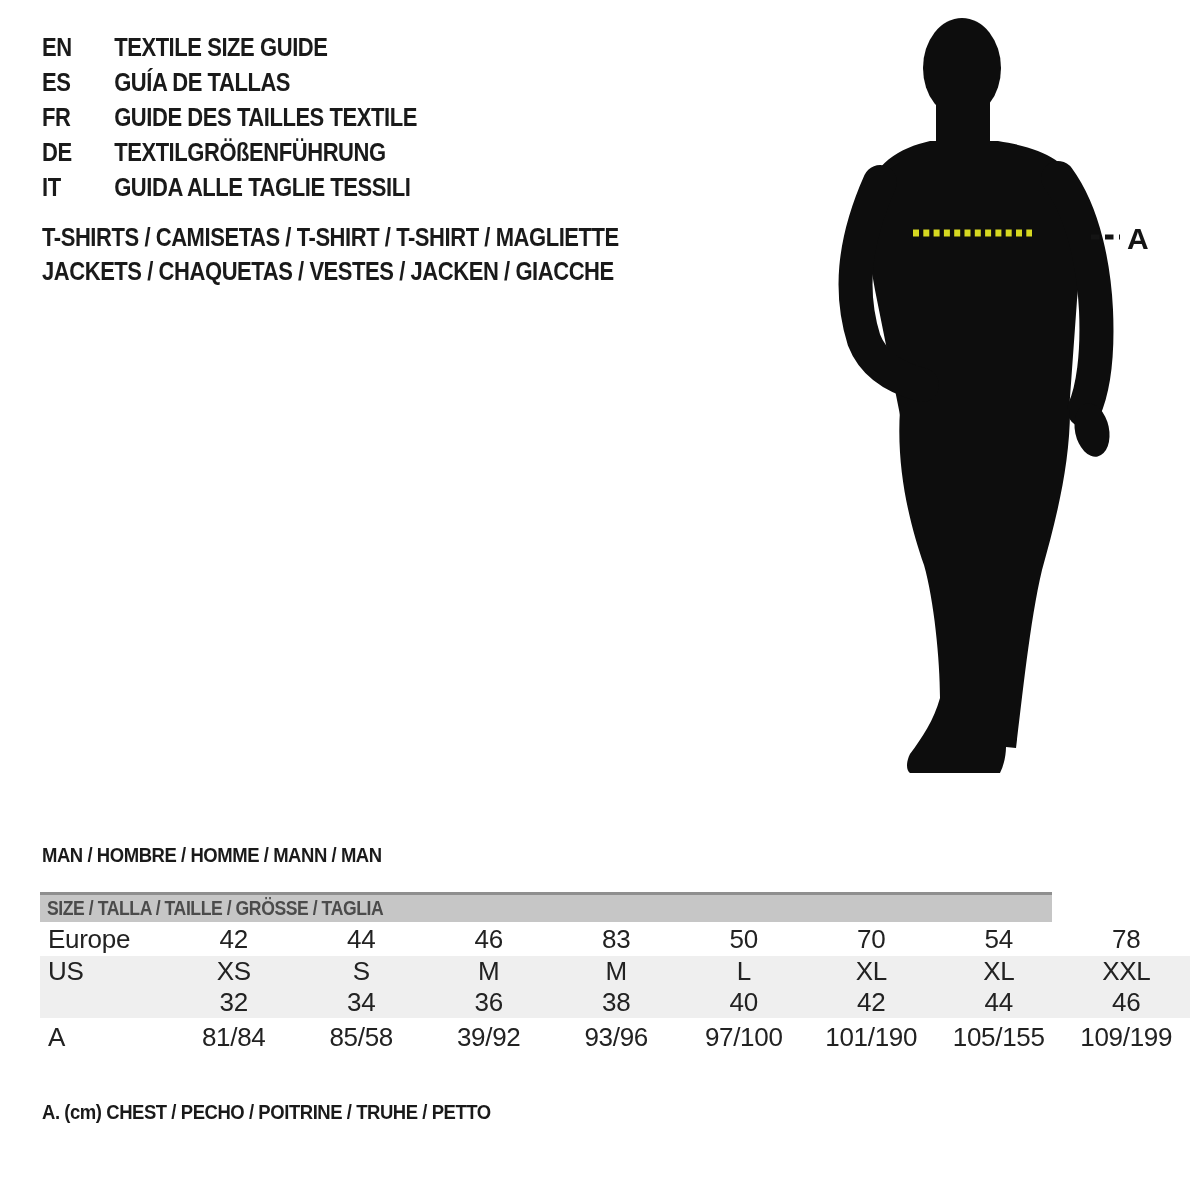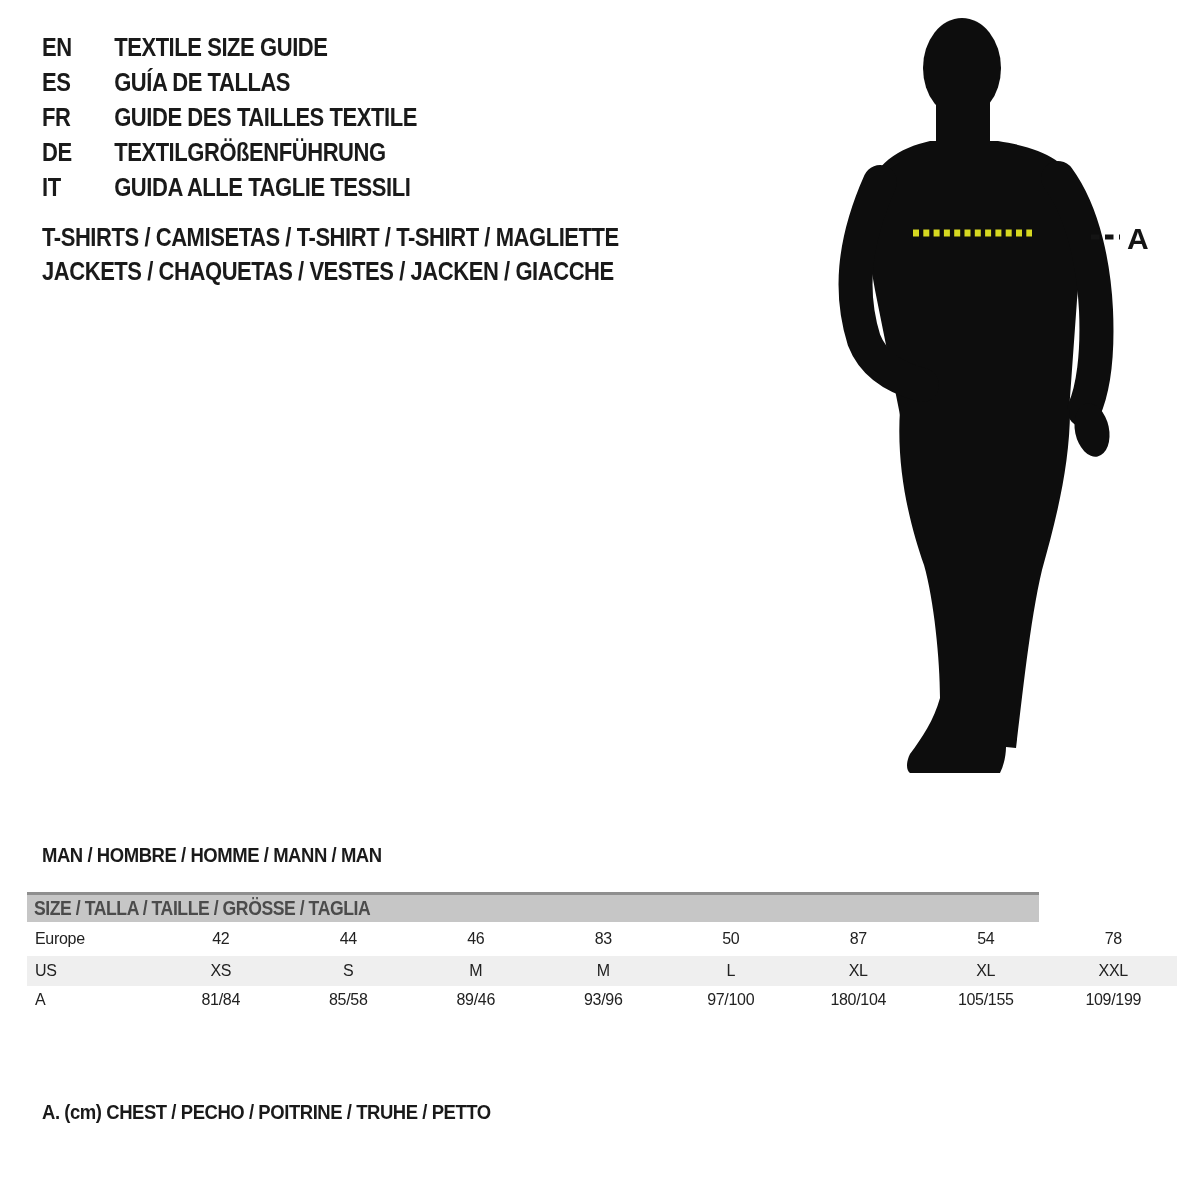--- a/index.html
+++ b/index.html
@@ -31,25 +31,25 @@
   .sil{fill:var(--silhouette);stroke:none;}
   .sil-arm{fill:none;stroke:var(--silhouette);stroke-width:34;stroke-linecap:round;}
   .dots-line{stroke:var(--measure-dots);stroke-width:7;stroke-dasharray:6 4.3;fill:none;}
   .callout-line{stroke:#141414;stroke-width:5;stroke-dasharray:8.5 5.5;fill:none;}
   .callout-text{font-family:"Liberation Sans",sans-serif;font-weight:bold;font-size:30px;fill:#141414;}
 
   
   .section-title{position:absolute;left:42px;top:843px;font-weight:bold;font-size:21px;white-space:nowrap;}
 
   
-  .table-wrap{position:absolute;left:27px;top:892px;width:1150px;}
+  .table-wrap{position:absolute;left:40px;top:892px;width:1150px;}
   .table-header{height:30px;background:var(--table-header-bg);border-top:3px solid var(--table-header-border);
     color:var(--table-header-text);font-weight:bold;font-size:20px;line-height:27px;padding-left:8px;white-space:nowrap;}
   table.size-table{width:100%;border-collapse:collapse;table-layout:fixed;}
-  table.size-table td{font-size:16px;text-align:center;vertical-align:middle;letter-spacing:-0.3px;color:#222;}
+  table.size-table td{font-size:26px;text-align:center;vertical-align:middle;letter-spacing:-0.3px;color:#222;}
   table.size-table td.rowlabel{text-align:left;padding-left:8px;width:130px;}
   table.size-table tr.shaded{background:var(--shaded-row-bg);}
   table.size-table tr:nth-child(1) td{height:34px;}
   table.size-table tr:nth-child(2) td{height:30px;}
   table.size-table tr:nth-child(3) td{height:28px;}
   table.size-table tr:nth-child(4) td{height:38px;}
 
   
   .footnote{position:absolute;left:42px;top:1100px;font-weight:bold;font-size:21px;white-space:nowrap;}
 </style>
@@ -118,43 +118,54 @@
   <div class="table-header cond">SIZE / TALLA / TAILLE / GRÖSSE / TAGLIA</div>
   <table class="size-table">
     <tbody>
         <tr>
           <td class="rowlabel">Europe</td>
           <td>42</td>
           <td>44</td>
           <td>46</td>
           <td>83</td>
           <td>50</td>
-          <td>87</td>
+          <td>70</td>
           <td>54</td>
           <td>78</td>
         </tr>
         <tr class="shaded">
           <td class="rowlabel">US</td>
           <td>XS</td>
           <td>S</td>
           <td>M</td>
           <td>M</td>
           <td>L</td>
           <td>XL</td>
           <td>XL</td>
           <td>XXL</td>
         </tr>
+        <tr class="shaded">
+          <td class="rowlabel"></td>
+          <td>32</td>
+          <td>34</td>
+          <td>36</td>
+          <td>38</td>
+          <td>40</td>
+          <td>42</td>
+          <td>44</td>
+          <td>46</td>
+        </tr>
         <tr>
           <td class="rowlabel">A</td>
           <td>81/84</td>
           <td>85/58</td>
-          <td>89/46</td>
+          <td>39/92</td>
           <td>93/96</td>
           <td>97/100</td>
-          <td>180/104</td>
+          <td>101/190</td>
           <td>105/155</td>
           <td>109/199</td>
         </tr>
       </tbody>
   </table>
 </div>
 
 <div class="footnote cond">A. (cm) CHEST / PECHO / POITRINE / TRUHE / PETTO</div>
 
 </body></html>

